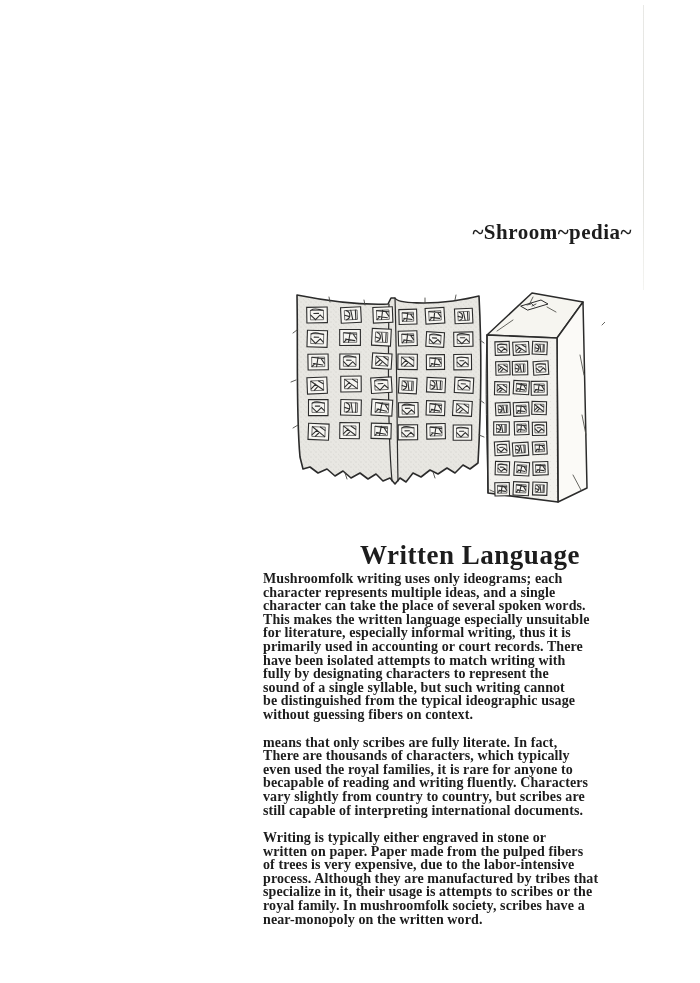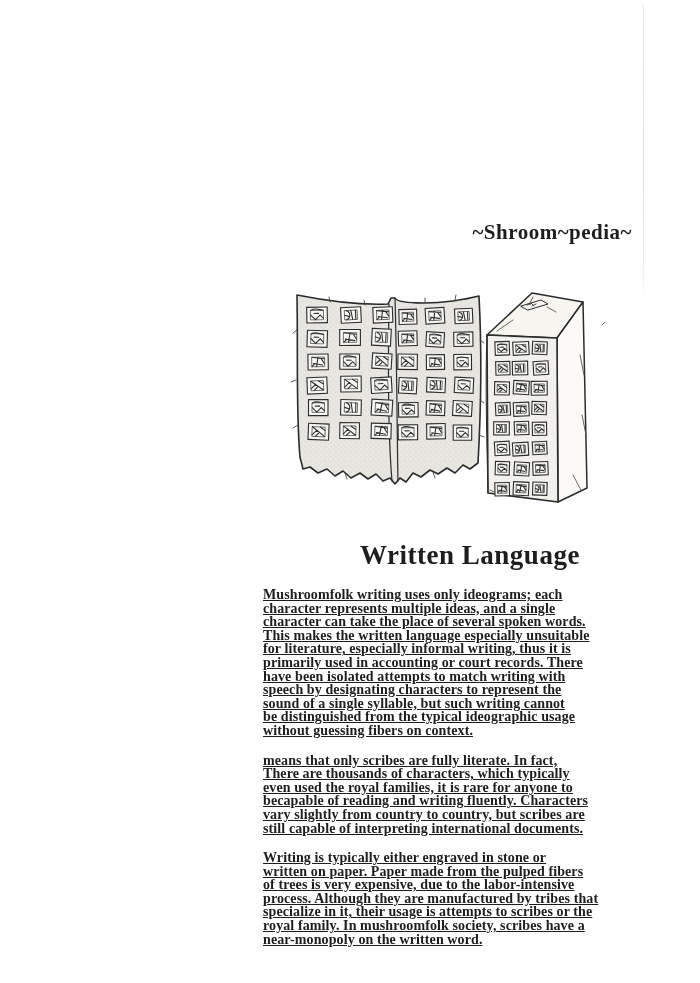--- a/index.html
+++ b/index.html
@@ -18,21 +18,21 @@
   .illustration{position:absolute;left:285px;top:285px;width:320px;height:228px;}
   .illustration svg{display:block;width:320px;height:228px;}
   .title{
     position:absolute;left:263px;top:528px;width:390px;margin:12px;
     text-align:center;font-size:27px;font-weight:bold;letter-spacing:0.5px;
   }
   .body-text{
     position:absolute;left:263px;top:572px;width:392px;
     font-size:14px;line-height:13.6px;font-weight:bold;letter-spacing:0.1px;
   }
-  .para{margin:16px 0 14px 0;text-decoration:underline;}
+  .para{margin:0 0 14px 0;}
   .line{white-space:pre;}
 </style>
 </head>
 <body>
 
 <div class="canvas">
 
   <div class="scan-edge"></div>
 
   <div class="masthead">~Shroom~pedia~</div>
@@ -386,21 +386,21 @@
 
   <div class="body-text" id="article-body">
       <div class="para">
         <div class="line">Mushroomfolk writing uses only ideograms; each</div>
         <div class="line">character represents multiple ideas, and a single</div>
         <div class="line">character can take the place of several spoken words.</div>
         <div class="line">This makes the written language especially unsuitable</div>
         <div class="line">for literature, especially informal writing, thus it is</div>
         <div class="line">primarily used in accounting or court records. There</div>
         <div class="line">have been isolated attempts to match writing with</div>
-        <div class="line">speech by designating characters to represent the</div>
+        <div class="line">fully by designating characters to represent the</div>
         <div class="line">sound of a single syllable, but such writing cannot</div>
         <div class="line">be distinguished from the typical ideographic usage</div>
         <div class="line">without guessing fibers on context.</div>
       </div>
       <div class="para">
         <div class="line">means that only scribes are fully literate. In fact,</div>
         <div class="line">There are thousands of characters, which typically</div>
         <div class="line">even used the royal families, it is rare for anyone to</div>
         <div class="line">becapable of reading and writing fluently. Characters</div>
         <div class="line">vary slightly from country to country, but scribes are</div>

